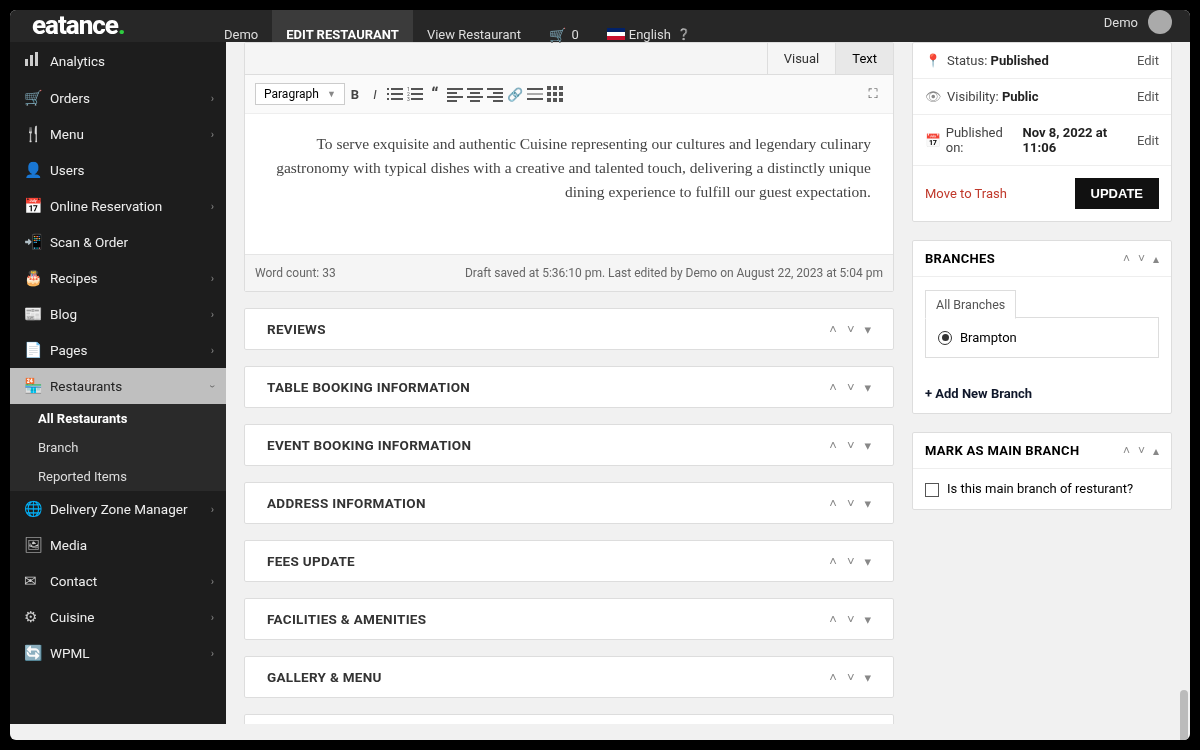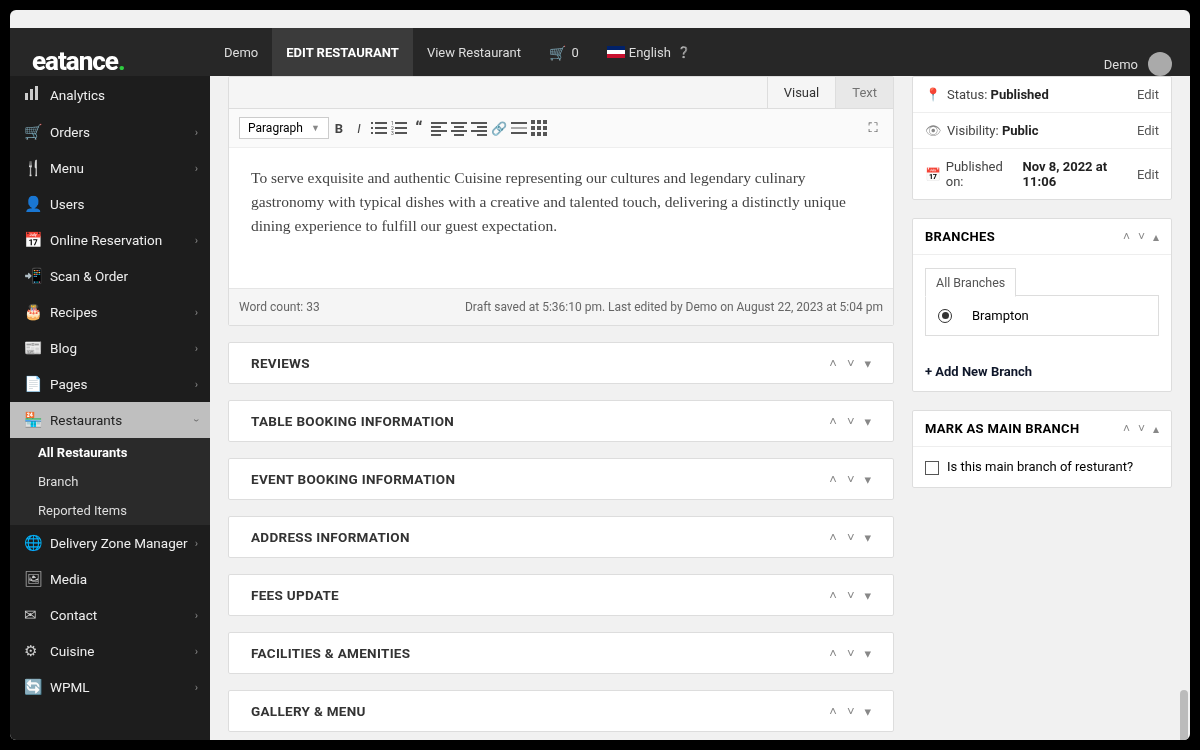--- a/index.html
+++ b/index.html
@@ -13,27 +13,26 @@
 }
 .frame {
   width: 1180px;
   height: 730px;
   background: #f1f1f1;
   border-radius: 6px;
   overflow: hidden;
   position: relative;
 }
 .topbar {
-  height: 48px;
+  height: 32px;
   background: #272727;
   display: flex;
-  align-items: flex-end;
+  align-items: flex-start;
   color: #ddd;
   font-size: 13px;
-  margin-top: 18px;
 }
 .logo {
   width: 200px;
   padding-left: 22px;
   font-size: 26px;
   font-weight: 800;
   color: #fff;
   letter-spacing: -1px;
 }
 .logo .dot { color: #2ecc40; }
@@ -41,21 +40,21 @@
 .topbar .item.active { background: #3b3b3b; color: #fff; font-weight: 700; }
 .topbar .spacer { flex: 1; }
 .topbar .right { display: flex; align-items: center; padding-right: 18px; gap: 10px; }
 .avatar { width: 24px; height: 24px; background: #aaa; border-radius: 50%; display: inline-block; }
 .flag { display:inline-block; width:18px; height:12px; background: linear-gradient(#012169 33%, #fff 33% 66%, #C8102E 66%); margin-right:4px; position:relative; }
 .cart-ico { display:inline-block; width:16px; height:14px; position:relative; }
 .cart-ico::before { content:"🛒"; font-size:14px; color:#fff; }
 
 .body { display: flex; height: 682px; }
 .sidebar {
-  width: 200px;
+  width: 216px;
   background: #1d1d1d;
   color: #eee;
   overflow-y: auto;
   font-size: 13.5px;
 }
 .nav-item { display:flex; align-items:center; padding: 9px 14px; cursor:pointer; position:relative; }
 .nav-item .ico { width: 26px; text-align:left; font-size:15px; color:#ccc; }
 .nav-item .chev { position:absolute; right:12px; color:#888; font-size:11px; }
 .nav-item.active { background: #bfbfbf; color:#222; }
 .nav-item.active .ico { color:#222; }
@@ -63,28 +62,28 @@
 .sub { background:#2a2a2a; }
 .sub .sub-item { padding: 7px 14px 7px 28px; cursor:pointer; font-size:13px; color:#ddd; }
 .sub .sub-item.active { font-weight:700; color:#fff; }
 
 .main { flex:1; display:flex; padding: 0 18px 18px 18px; gap: 18px; overflow-y:auto; }
 .col-left { flex:1; min-width:0; }
 .col-right { width: 260px; }
 
 .editor-box { background:#fff; border:1px solid #ddd; border-radius:2px; }
 .editor-tabs { display:flex; justify-content:flex-end; border-bottom:1px solid #ddd; background:#f5f5f5; }
-.editor-tabs .tab { padding:8px 16px; font-size:13px; color:#737373; cursor:pointer; border-left:1px solid #ddd; background:#e8e8e8;}
+.editor-tabs .tab { padding:8px 16px; font-size:13px; color:#000000; cursor:pointer; border-left:1px solid #ddd; background:#e8e8e8;}
 .editor-tabs .tab.active { background:#f5f5f5; color:#333; }
 .toolbar { display:flex; align-items:center; gap:0; padding:8px 10px; border-bottom:1px solid #eee; background:#fafafa; }
 .tb-select { border:1px solid #ccc; background:#fff; padding:3px 8px; font-size:12px; min-width:90px; display:flex; align-items:center; justify-content:space-between; }
 .tb-btn { width:20px; height:20px; display:flex; align-items:center; justify-content:center; color:#444; font-size:13px; cursor:pointer; }
 .tb-btn svg { width:16px; height:16px; fill:#555; }
 .tb-spacer { flex:1; }
-.editor-content { padding: 18px 22px 50px; font-family: Georgia, serif; font-size: 15.5px; color:#444; line-height:1.55; min-height:140px; }
+.editor-content { padding: 18px 22px 50px; font-family: Georgia, serif; font-size: 15.5px; color:#444; line-height:1.55; min-height:140px;text-align:right; }
 .editor-footer { display:flex; justify-content:space-between; padding:11px 10px; font-size:12px; color:#666; background:#f5f5f5; border-top:1px solid #e5e5e5;}
 
 .panel { background:#fff; border:1px solid #ddd; border-radius:2px; margin-top:16px; }
 .panel-head { display:flex; align-items:center; padding:12px 22px; }
 .panel-head .title { font-weight:700; font-size:13.5px; color:#333; letter-spacing:.3px; }
 .panel-head .ctrls { margin-left:auto; display:flex; gap:10px; color:#888; font-size:13px; }
 .panel-head .ctrls span { cursor:pointer; }
 
 .side-box { background:#fff; border:1px solid #ddd; border-radius:2px; margin-bottom:18px; }
 .side-row { display:flex; align-items:center; padding:10px 12px; font-size:13px; border-bottom:1px solid #eee; color:#444; }
@@ -94,21 +93,21 @@
 .side-row strong { color:#222; font-weight:700; }
 .side-actions { display:flex; align-items:center; justify-content:space-between; padding:12px; }
 .trash { color:#c0392b; font-size:13px; cursor:pointer; }
 .btn-update { background:#111; color:#fff; font-weight:700; padding:8px 16px; font-size:13px; cursor:pointer; border:none;}
 .side-head { display:flex; align-items:center; padding:10px 12px; border-bottom:1px solid #eee; }
 .side-head .title { font-weight:700; font-size:13px; letter-spacing:.3px; }
 .side-head .ctrls { margin-left:auto; display:flex; gap:8px; color:#888; font-size:12px; }
 .side-body { padding:12px; font-size:13px; }
 .tab-pill { display:inline-block; border:1px solid #ddd; border-bottom:1px solid #fff; padding:6px 10px; font-size:12.5px; color:#555; position:relative; top:1px; background:#fff;}
 .branch-box { border:1px solid #ddd; padding:12px; }
-.radio-row { display:flex; align-items:center; gap:20px; }
+.radio-row { display:flex; align-items:center; gap:8px; }
 .radio-dot { width:14px; height:14px; border:1.5px solid #333; border-radius:50%; display:flex; align-items:center; justify-content:center;}
 .radio-dot .inner { width:7px; height:7px; background:#333; border-radius:50%;}
 .add-link { font-weight:700; font-size:13px; color:#0f172a; margin-top:28px; cursor:pointer;}
 .check { width:14px; height:14px; border:1.5px solid #555; display:inline-block; margin-right:8px; vertical-align:middle;}
 
 .svg-ico { width:16px; height:16px; fill:#ccc; }
 .scrollbar-fake { position:absolute; right:2px; top:50px; bottom:10px; width:8px; }
 .scrollbar-fake .thumb { position:absolute; right:0; width:8px; background:#bbb; border-radius:4px; height:60px; top:630px;}
 </style>
 </head>
@@ -401,20 +400,24 @@
           <div class="side-row">
             <span class="ico">👁</span>
             <span>Visibility:</span>&nbsp;<strong>Public</strong>
             <span class="edit">Edit</span>
           </div>
           <div class="side-row">
             <span class="ico">📅</span>
             <span>Published on:</span>&nbsp;<strong>Nov 8, 2022 at 11:06</strong>
             <span class="edit">Edit</span>
           </div>
+          <div class="side-actions">
+            <span class="trash">Move to Trash</span>
+            <button class="btn-update">UPDATE</button>
+          </div>
         </div>
 
         <div class="side-box">
           <div class="side-head">
             <span class="title">BRANCHES</span>
             <div class="ctrls">
                 <span>˄</span>
                 <span>˅</span>
                 <span>▴</span>
               </div>

